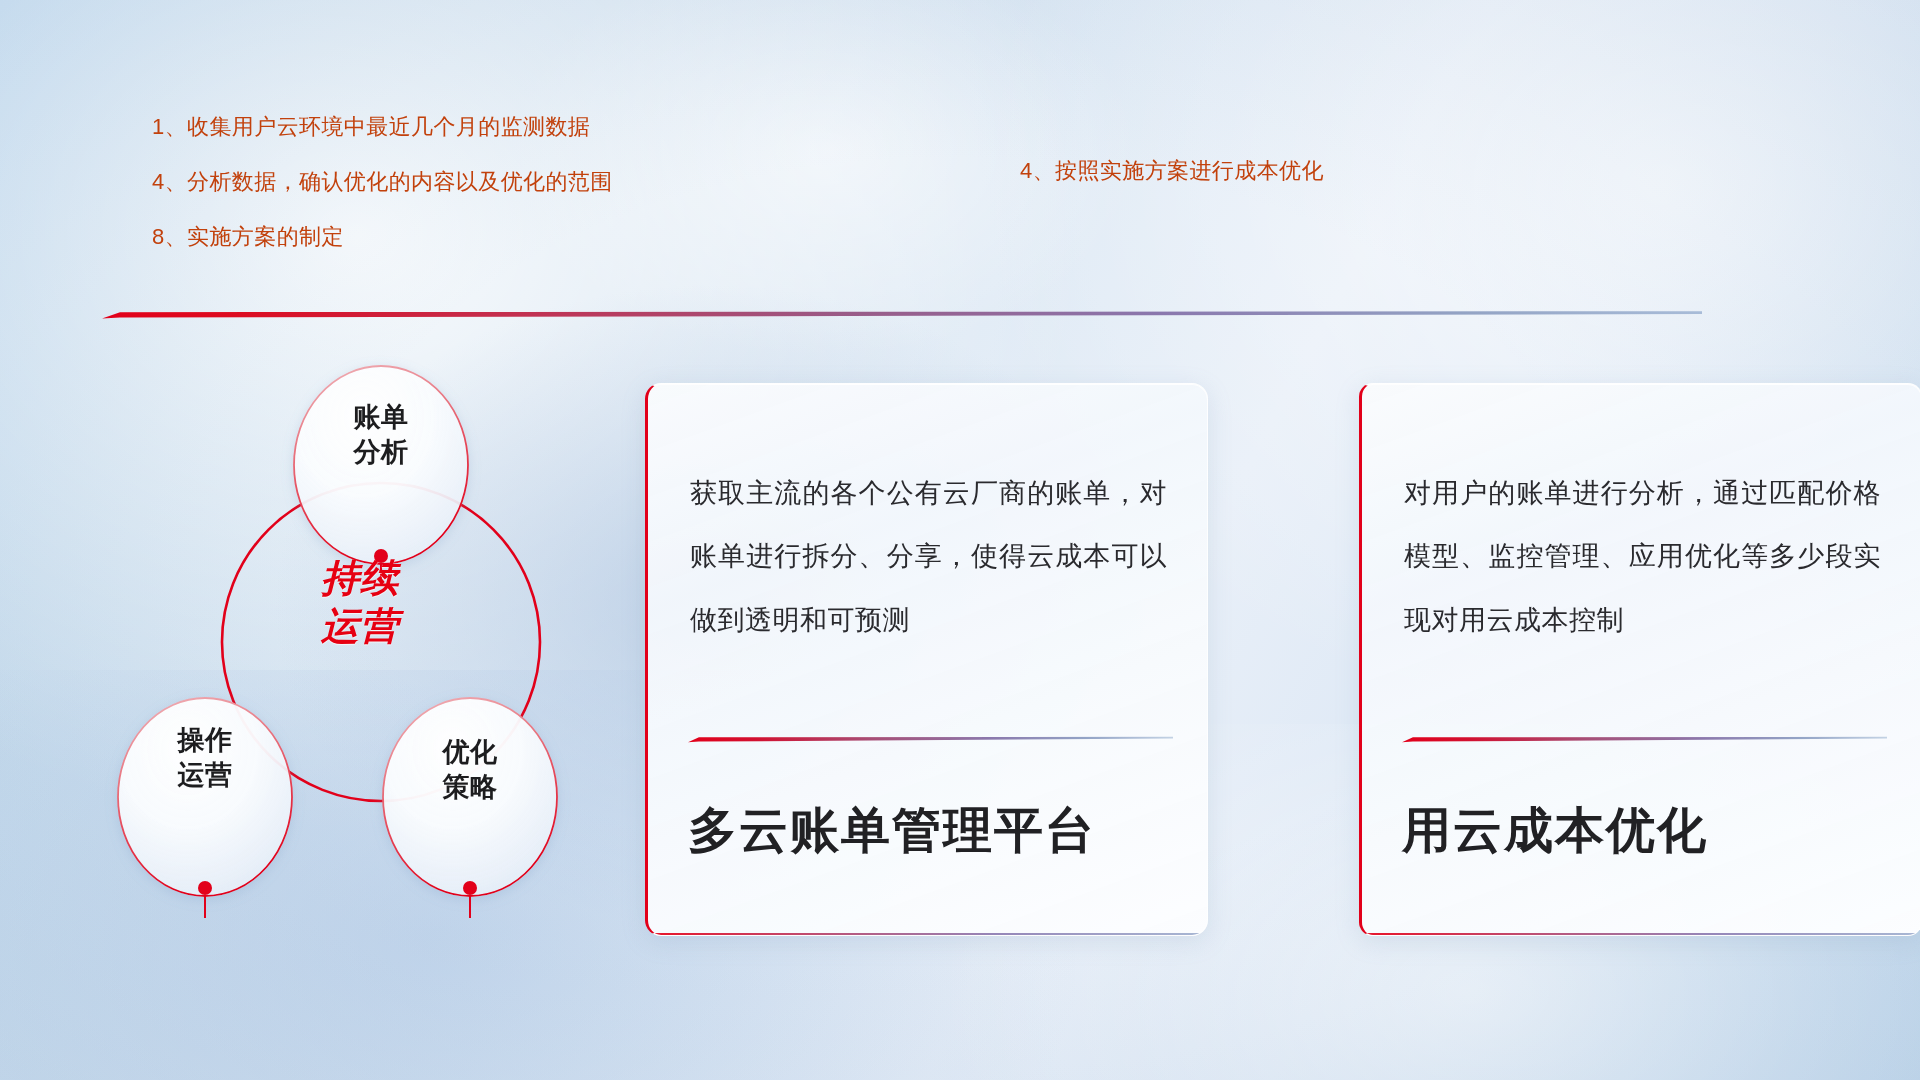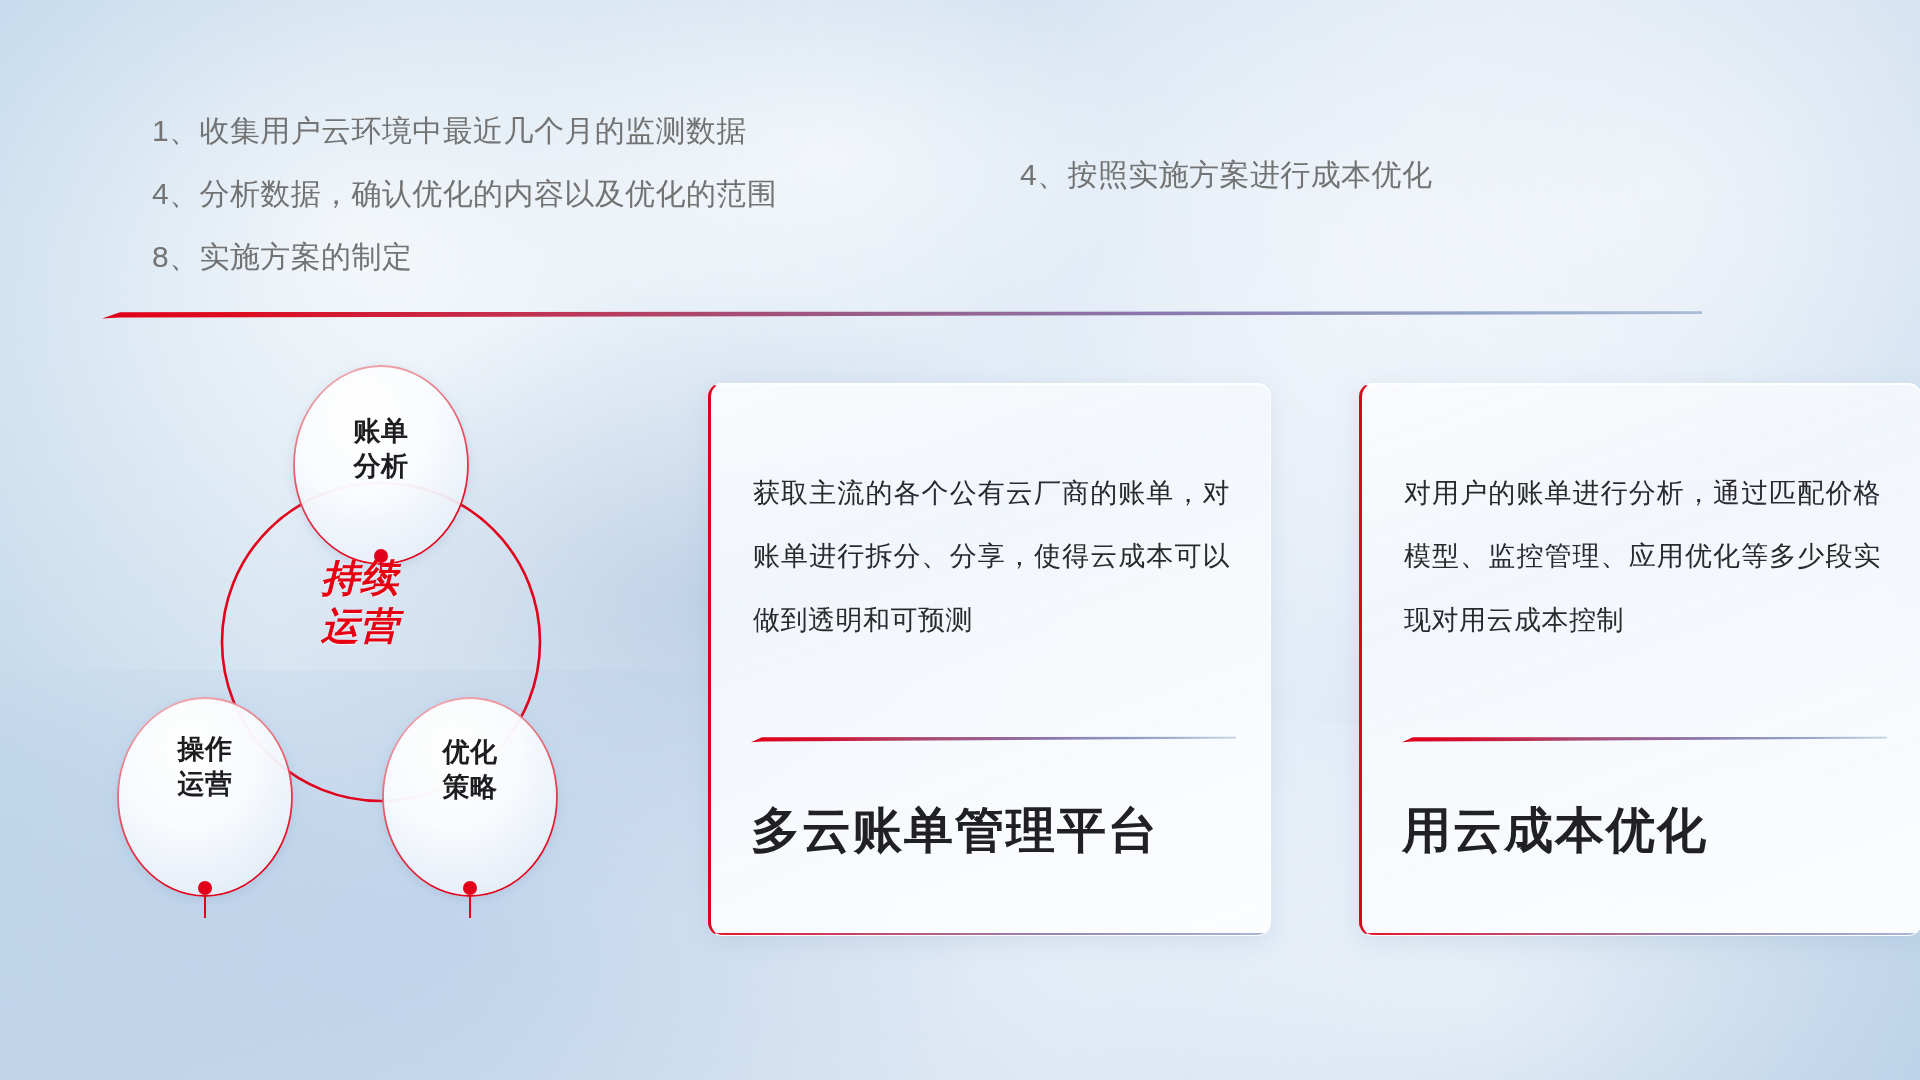--- a/index.html
+++ b/index.html
@@ -53,22 +53,22 @@
     position:absolute; inset:0;
     background:radial-gradient(ellipse at 50% 48%, rgba(255,255,255,0) 45%, rgba(150,180,212,0.20) 100%);
   }
 
   
   #steps { position:absolute; left:0; top:0; width:1920px; height:300px; }
   .step-col { position:absolute; }
   .step-col.left  { left:152px; top:116px; }
   .step-col.right { left:1020px; top:160px; }
   .step-line {
-    color:#737373;
-    font-size:30px;
+    color:#c2410c;
+    font-size:22px;
     line-height:1.0;
     margin-bottom:33px;
     white-space:nowrap;
     letter-spacing:0.4px;
   }
   .step-line:last-child { margin-bottom:0; }
 
   
   #main-divider {
     position:absolute; left:102px; top:306px; width:1600px; height:10px;
@@ -80,22 +80,22 @@
   .bubble-text {
     position:absolute;
     text-align:center;
     color:#1d1d1f;
     font-weight:bold;
     font-size:27px;
     line-height:1.28;
     letter-spacing:0.5px;
     white-space:pre-line;
   }
-  #bt-top  { left:206px; top:69px;  width:160px; }
-  #bt-bl   { left:35px;  top:378px; width:150px;margin-top:9px; }
+  #bt-top  { left:206px; top:55px;  width:160px; }
+  #bt-bl   { left:35px;  top:378px; width:150px; }
   #bt-br   { left:300px; top:378px; width:150px;margin-top:12px; }
   .center-text {
     position:absolute; left:175px; top:210px; width:180px;
     text-align:center;
     color:#e60012;
     font-weight:bold;
     font-size:38px;
     line-height:1.26;
     letter-spacing:1px;
     white-space:pre-line;
@@ -122,21 +122,21 @@
         rgba(252,253,255,0.99) 100%);
     box-shadow:0 6px 24px rgba(120,150,185,0.18), inset 0 1px 0 rgba(255,255,255,0.9);
     overflow:hidden;
   }
   .card::after {
     content:"";
     position:absolute; left:-3px; right:0; bottom:0; height:2px;
     background:linear-gradient(90deg,#e2001a 0%, #e2001a 4%, #b0456f 35%, #8a79b0 62%, #9fb0cf 100%);
     opacity:0.9;
   }
-  #card-1 { left:708px; }
+  #card-1 { left:645px;border-radius:16px; }
   #card-2 { left:1359px; }
   .card-body {
     position:absolute;
     left:42px; right:40px; top:78px;
     font-size:27px;
     line-height:2.35;
     color:#2a2a2e;
     letter-spacing:0.5px;
     text-align:justify;
     text-justify:inter-character;

